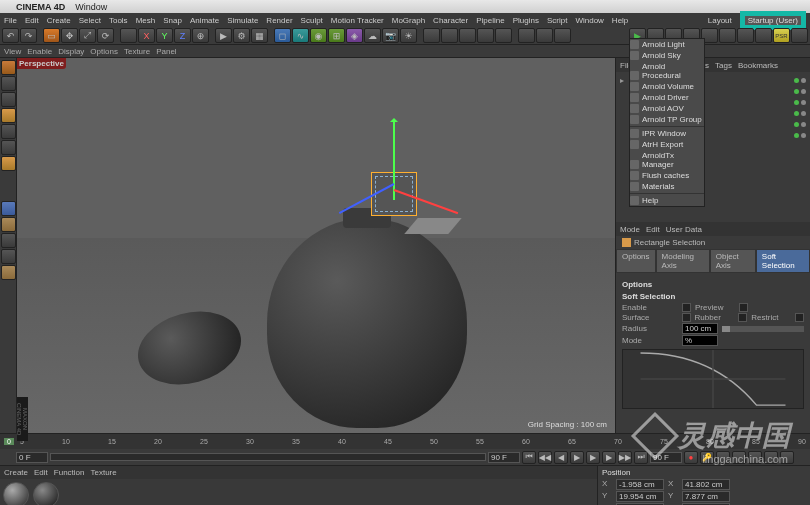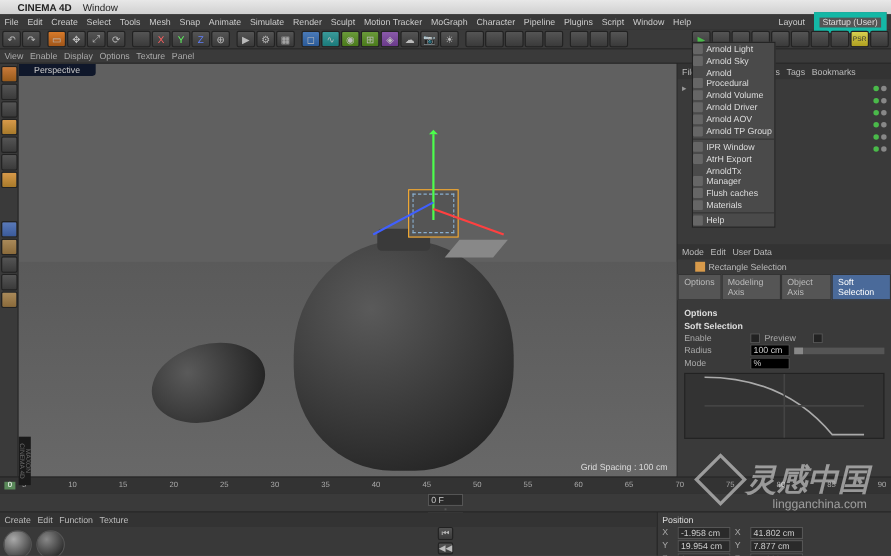--- a/index.html
+++ b/index.html
@@ -20,21 +20,21 @@
 .tsep { width: 4px; }
 .toolbar2 { height: 13px; background: #3a3a3a; border-bottom: 1px solid #222; display: flex; align-items: center; padding: 0 4px; gap: 6px; font-size: 8px; color: #aaa; }
 .main { display: flex; height: 375px; }
 .leftcol { width: 17px; background: #3a3a3a; border-right: 1px solid #222; display: flex; flex-direction: column; gap: 1px; padding-top: 2px; }
 .lbtn { width: 15px; height: 15px; background: linear-gradient(#555,#3a3a3a); border: 1px solid #222; border-radius: 2px; margin: 0 auto; }
 .lbtn.k1 { background: linear-gradient(#c87a3a,#985a1a); }
 .lbtn.k2 { background: linear-gradient(#d89a4a,#a87a2a); }
 .lbtn.k3 { background: linear-gradient(#5a7aba,#3a5a9a); }
 .lbtn.k4 { background: linear-gradient(#aa8a5a,#8a6a3a); }
 .viewport { flex: 1; background: #606060; position: relative; overflow: hidden; }
-.vptab { position: absolute; top: 0; left: 0; background: #0f172a; padding: 1px 14px; font-size: 8px; color: #ccc; border-bottom-right-radius: 3px; }
+.vptab { position: absolute; top: 0; left: 0; background: #7f1d1d; padding: 1px 2px; font-size: 8px; color: #ccc; border-bottom-right-radius: 3px; font-weight: bold; }
 .floor { position: absolute; bottom: 0; left: 0; right: 0; height: 52%; background: linear-gradient(#5a5a5a,#686868); }
 .body3d { position: absolute; left: 250px; top: 160px; width: 200px; height: 210px; background: radial-gradient(circle at 35% 30%, #5a5a5a, #1a1a1a); border-radius: 50% 50% 45% 45%; }
 .spout { position: absolute; left: 120px; top: 255px; width: 105px; height: 70px; background: radial-gradient(circle at 35% 30%, #5a5a5a, #1a1a1a); border-radius: 50%; transform: rotate(-15deg); }
 .neck { position: absolute; left: 326px; top: 150px; width: 48px; height: 20px; background: #3a3a3a; border-radius: 4px; }
 .cube3d { position: absolute; left: 354px; top: 114px; width: 46px; height: 44px; background: #555; border: 1px solid #ffb030; }
 .cube3d::before { content:''; position:absolute; inset:3px; border:1px dashed #8ab0d0; }
 .floorpanel { position: absolute; left: 394px; top: 160px; width: 44px; height: 16px; background: #888; transform: skewX(-40deg); }
 .axis { position: absolute; left: 376px; top: 64px; }
 .ax { position: absolute; width: 2px; height: 78px; transform-origin: bottom center; }
 .ax.y { background: #4cff4c; }
@@ -52,39 +52,39 @@
 .objtree { flex: 0 0 150px; background: #3a3a3a; padding: 3px 4px; font-size: 8px; }
 .objrow { display: flex; align-items: center; gap: 3px; padding: 1px 0; }
 .objrow .exp { width: 8px; color: #999; }
 .objrow .oic { width: 9px; height: 9px; background: #6a8aba; border-radius: 1px; }
 .objrow .oic.c { background: #d89a4a; }
 .objrow .onm { flex: 1; color: #ccc; }
 .dots { display: flex; gap: 2px; }
 .dot { width: 5px; height: 5px; border-radius: 50%; }
 .dot.g { background: #4aba4a; } .dot.gr { background: #888; }
 .attrtabs { height: 14px; background: #333; display: flex; align-items: center; gap: 6px; padding: 0 4px; font-size: 8px; }
-.attrhdr { padding: 2px 16px; font-size: 8px; background: #3a3a3a; }
+.attrhdr { padding: 2px 6px; font-size: 8px; background: #3a3a3a; }
 .attrhdr .ico { display: inline-block; width: 9px; height: 9px; background: #d89a4a; vertical-align: middle; margin-right: 3px; }
 .tabrow { display: flex; background: #3a3a3a; font-size: 8px; }
 .tabrow .t { padding: 2px 5px; background: #555; border: 1px solid #333; }
 .tabrow .t.sel { background: #4a6a9a; color: #fff; }
 .attrs { padding: 4px 6px; font-size: 8px; background: #3a3a3a; flex: 1; overflow: hidden; }
 .attrs .grp { color: #ddd; font-weight: bold; margin: 3px 0 2px; }
 .arow { display: flex; align-items: center; gap: 4px; margin: 1px 0; }
 .arow label { width: 56px; color: #aaa; }
 .chk { width: 9px; height: 9px; background: #222; border: 1px solid #555; }
 .chk.on::after { content:'✓'; color:#4aba8a; font-size:8px; position:relative; top:-2px; }
 .numf { background: #000000; border: 1px solid #555; color: #ccc; padding: 0 2px; width: 36px; font-size: 8px; }
 .slider { height: 6px; background: #555; flex: 1; position: relative; }
 .slider .fill { position: absolute; left: 0; top: 0; bottom: 0; background: #888; }
 .curve { height: 60px; background: #333; margin-top: 3px; position: relative; border: 1px solid #222; }
 .curve svg { width: 100%; height: 100%; }
 .timeline { height: 16px; background: #333; border-top: 1px solid #222; display: flex; align-items: center; font-size: 7px; color: #aaa; padding: 0 4px; }
 .tlticks { flex: 1; display: flex; justify-content: space-between; }
-.tlctrl { height: 16px; background: #3a3a3a; display: flex; align-items: center; padding: 0 16px; gap: 2px; flex-direction: column; }
+.tlctrl { height: 16px; background: #3a3a3a; display: flex; align-items: center; padding: 0 16px; gap: 2px; }
 .tlctrl .f { width: 32px; background: #2a2a2a; border: 1px solid #555; color: #ccc; font-size: 8px; padding: 0 2px; }
 .tlctrl .pb { width: 14px; height: 13px; background: linear-gradient(#555,#3a3a3a); border: 1px solid #222; border-radius: 2px; display: flex; align-items: center; justify-content: center; font-size: 8px; }
 .bottom { height: 46px; background: #393939; display: flex; border-top: 1px solid #222; }
 .matpanel { width: 598px; border-right: 1px solid #222; }
 .mattabs { height: 13px; background: #333; display: flex; gap: 6px; padding: 0 4px; font-size: 8px; align-items: center; }
 .matballs { display: flex; gap: 4px; padding: 3px; }
 .mball { width: 26px; height: 26px; border-radius: 50%; background: radial-gradient(circle at 35% 30%, #aaa, #222); border: 1px solid #555; }
 .coordpanel { flex: 1; padding: 2px 4px; font-size: 8px; background: #3a3a3a; }
 .coordpanel .hdr { color: #ddd; margin-bottom: 2px; }
 .crow { display: flex; gap: 4px; margin: 1px 0; }
@@ -302,20 +302,28 @@
     <div class="attrs">
       <div class="grp">Options</div>
       <div class="grp">Soft Selection</div>
       <div class="arow">
           <label>Enable</label>
           <span class="chk"></span>
           <label style="width:40px">Preview</label>
           <span class="chk"></span>
         </div>
       <div class="arow">
+          <label>Surface</label>
+          <span class="chk"></span>
+          <label style="width:40px">Rubber</label>
+          <span class="chk"></span>
+          <label style="width:40px">Restrict</label>
+          <span class="chk"></span>
+        </div>
+      <div class="arow">
           <label>Radius</label>
           <span class="numf">100 cm</span>
           <div class="slider">
             <div class="fill" style="width:10%"></div>
           </div>
         </div>
       <div class="arow">
           <label>Mode</label>
           <span class="numf">%</span>
         </div>

